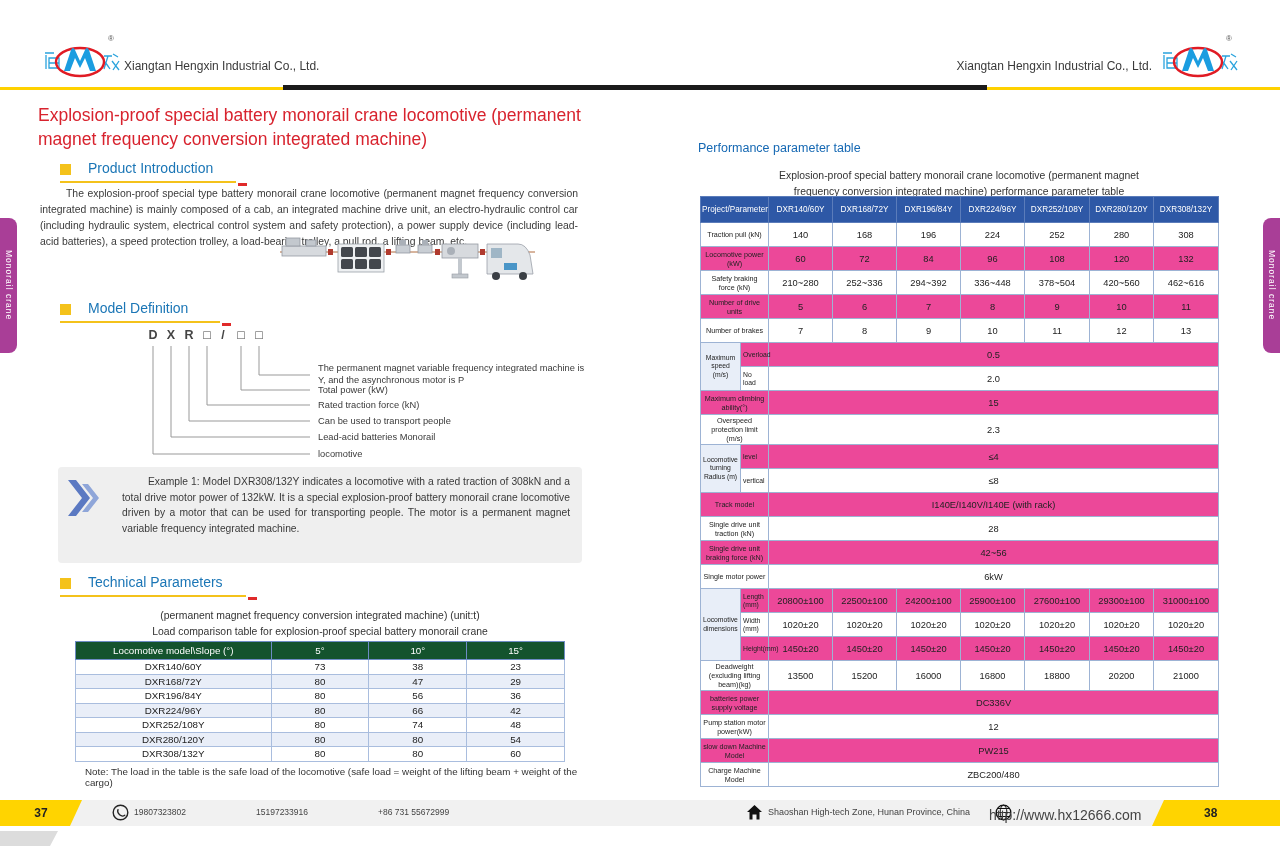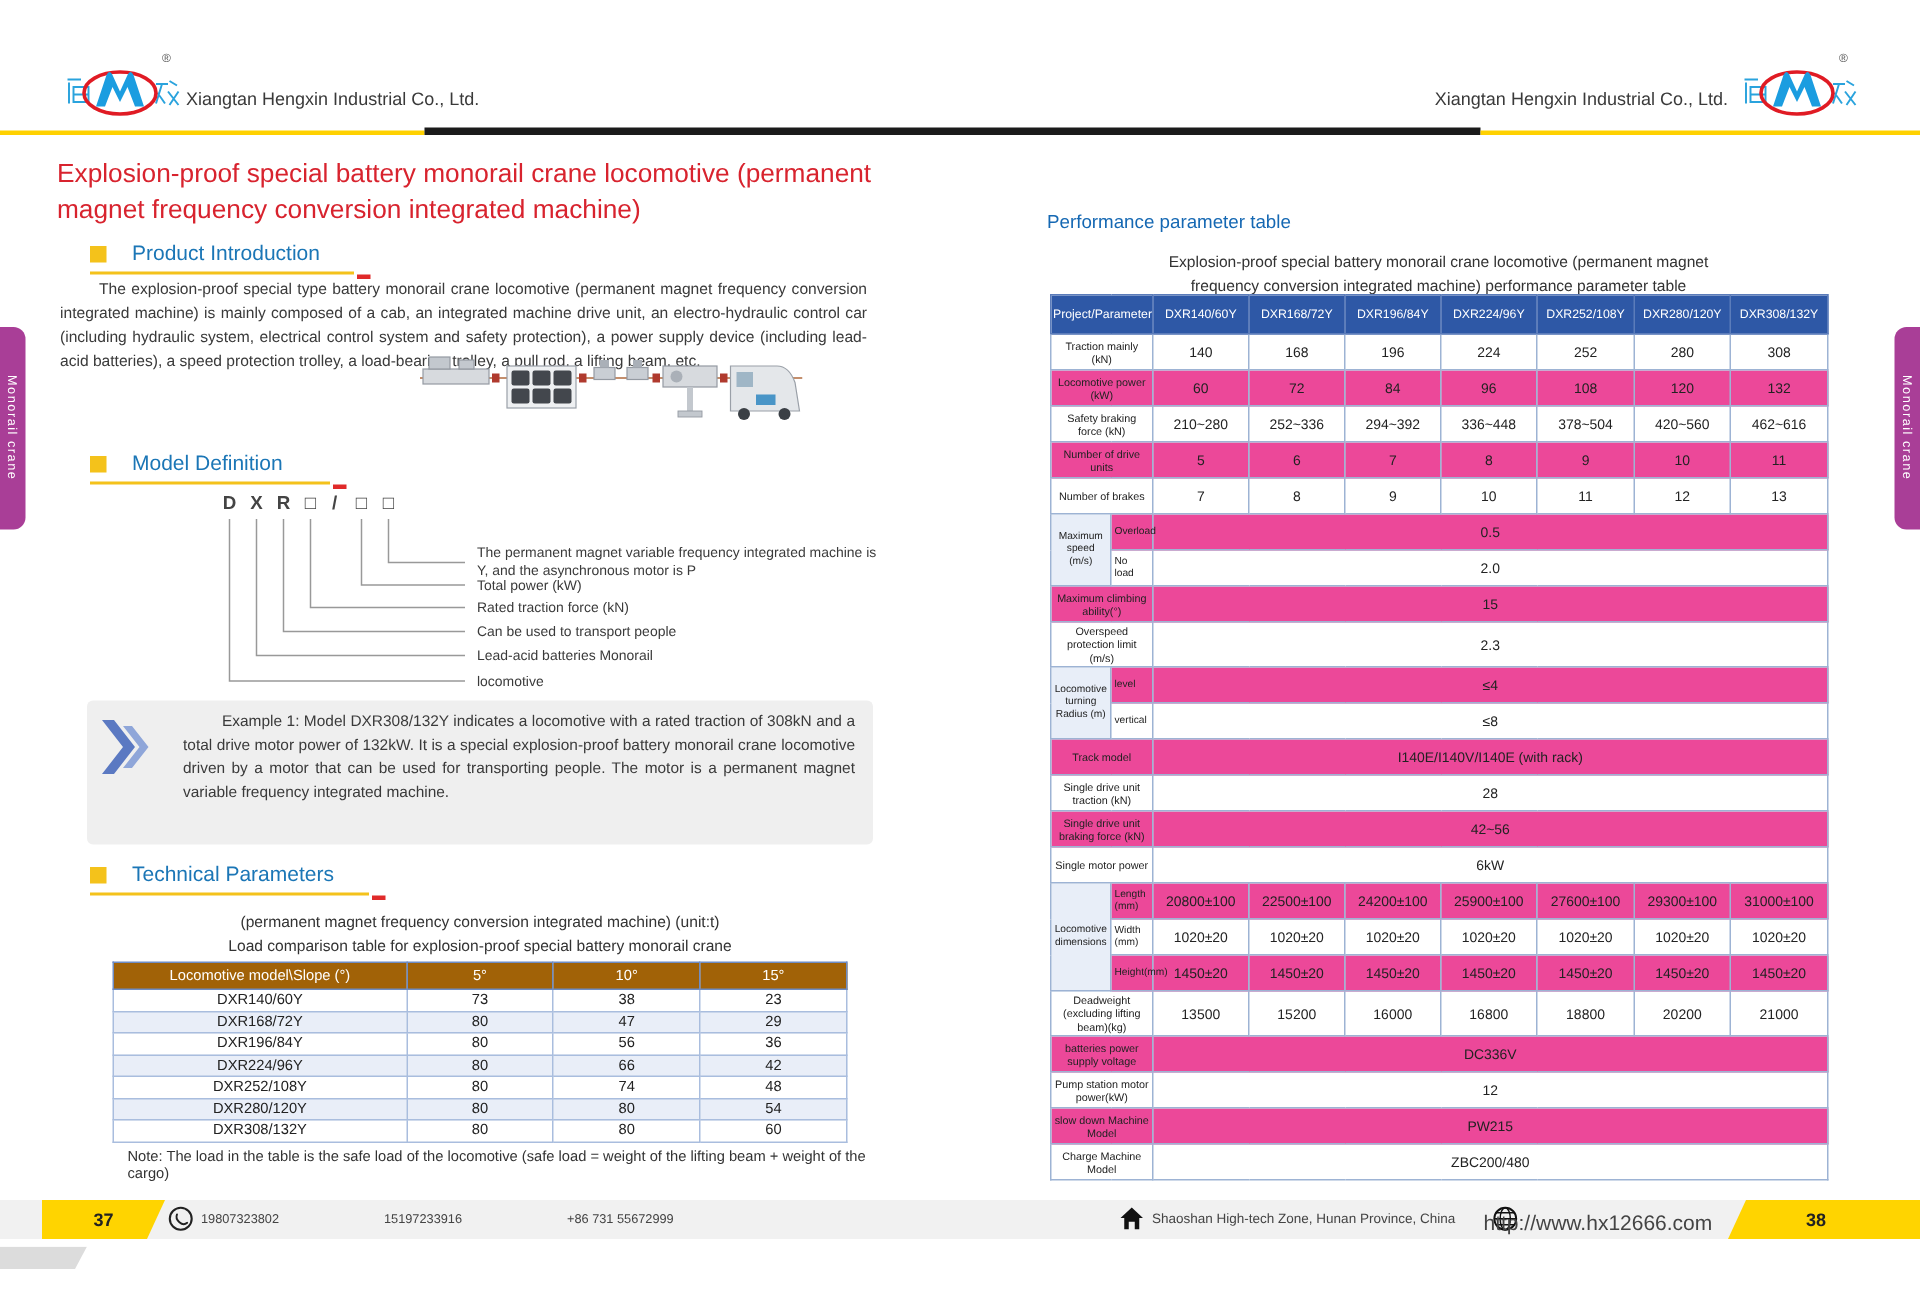--- a/index.html
+++ b/index.html
@@ -29,21 +29,21 @@
   .example-box{background:#efefef;border-radius:4px;}
   .example-text{font-size:10.3px;line-height:1.52;text-align:justify;color:#3a3a3a;}
 
   
   .tbl-caption{font-size:10.4px;color:#333;text-align:center;line-height:1.5;}
   .note-text{font-size:9.8px;color:#333;}
 
   
   table{border-collapse:collapse;table-layout:fixed;}
   .load-table{width:490px;font-size:9.8px;}
-  .load-table th{background:#a16207;color:#fff;font-weight:normal;font-size:9.8px;height:17px;
+  .load-table th{background:#14532d;color:#fff;font-weight:normal;font-size:9.8px;height:17px;
                  border:1px solid #6e8cc4;padding:0;text-align:center;}
   .load-table td{border:1px solid #a9bdde;text-align:center;height:13.5px;padding:0;color:#222;}
   .load-table tr.stripe td{background:#e9eef8;}
 
   
   .perf-table{width:518px;}
   .perf-table th{background:#2e58a6;color:#fff;font-weight:normal;font-size:8.2px;height:25px;
                  border:1px solid #5b7cba;padding:0 1px;}
   .perf-table td{border:1px solid #9db3d4;padding:1px 2px;height:21px;color:#222;}
   .perf-table td.val{font-size:9.3px;text-align:center;}
@@ -289,21 +289,21 @@
           <th>DXR168/72Y</th>
           <th>DXR196/84Y</th>
           <th>DXR224/96Y</th>
           <th>DXR252/108Y</th>
           <th>DXR280/120Y</th>
           <th>DXR308/132Y</th>
         </tr>
       </thead>
     <tbody>
         <tr>
-          <td class="rowlabel" colspan="2">Traction mainly (kN)</td>
+          <td class="rowlabel" colspan="2">Traction pull (kN)</td>
           <td class="val">140</td>
           <td class="val">168</td>
           <td class="val">196</td>
           <td class="val">224</td>
           <td class="val">252</td>
           <td class="val">280</td>
           <td class="val">308</td>
         </tr>
         <tr class="stripe">
           <td class="rowlabel" colspan="2">Locomotive power (kW)</td>
@@ -443,21 +443,21 @@
         <tr>
           <td class="rowlabel" colspan="2">Charge Machine Model</td>
           <td class="val" colspan="7">ZBC200/480</td>
         </tr>
       </tbody>
   </table>
 
   <div class="abs footer-bar"></div>
   <div class="abs footer-shadow"></div>
 
-  <div class="abs page-badge" style="left:0;top:800px;width:82px;clip-path:polygon(0 0,100% 0,calc(100% - 12px) 100%,0 100%);margin-left:28px;">37</div>
+  <div class="abs page-badge" style="left:0;top:800px;width:82px;clip-path:polygon(0 0,100% 0,calc(100% - 12px) 100%,0 100%);">37</div>
 
   <svg class="abs" style="left:112px;top:804px;" width="17" height="17" viewBox="0 0 17 17">
     <circle cx="8.5" cy="8.5" r="7.3" fill="none" stroke="#222" stroke-width="1.4"></circle>
     <path d="M5,5.5 q-1.5,3.5 2,6.5 q3.5,3 6.5,0.5" fill="none" stroke="#222" stroke-width="1.6" stroke-linecap="round" transform="scale(0.8) translate(2.5,1.5)"></path>
   </svg>
   <div class="abs footer-text" style="left:134px;">19807323802</div>
   <div class="abs footer-text" style="left:256px;">15197233916</div>
   <div class="abs footer-text" style="left:378px;">+86 731 55672999</div>
 
   <svg class="abs" style="left:746px;top:804px;" width="17" height="17" viewBox="0 0 17 17">

